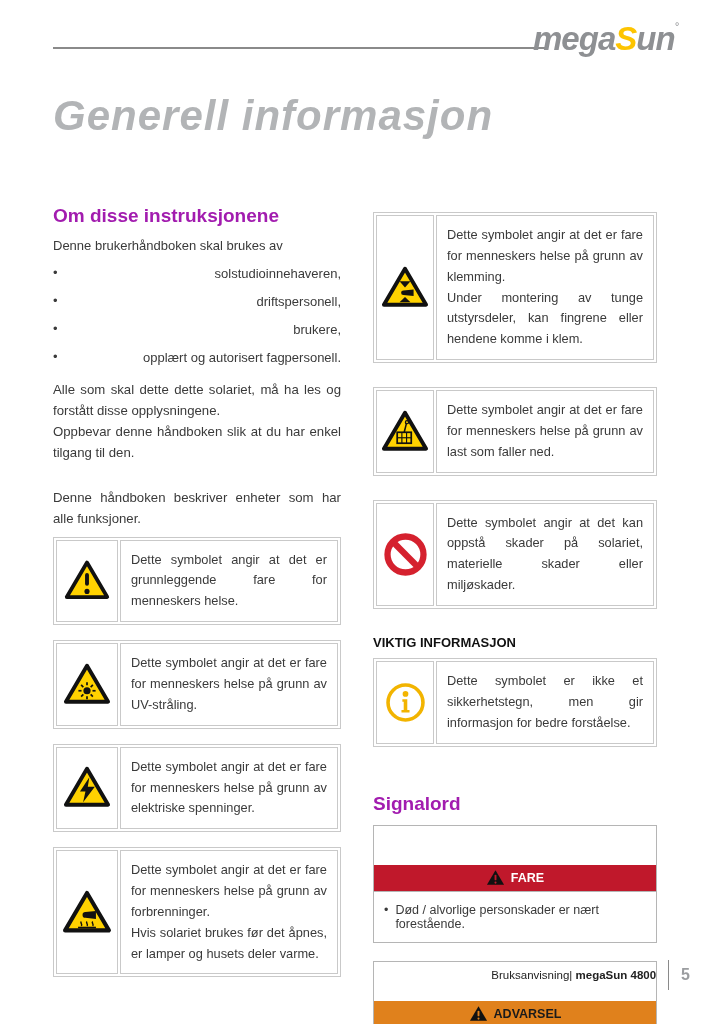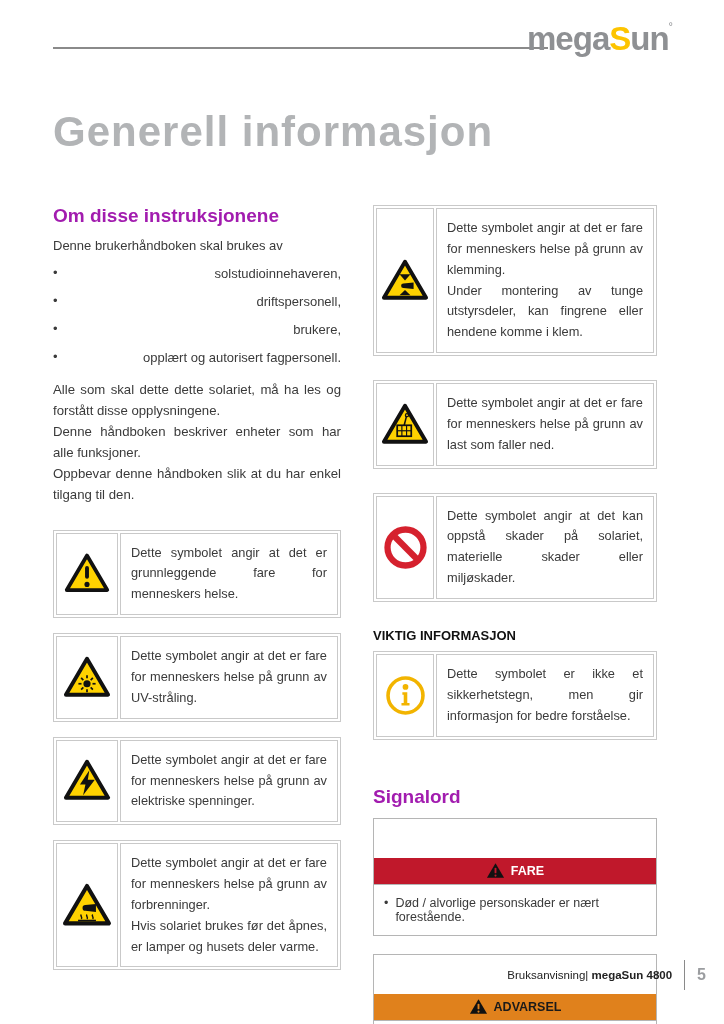--- a/index.html
+++ b/index.html
@@ -6,42 +6,42 @@
   html, body { background: #e9e9e9; }
   body { font-family: "Liberation Sans", sans-serif; }
   .page {
     position: relative; width: 724px; height: 1024px;
     background: #ffffff; margin: 0 auto; overflow: hidden;
     color: #3a3a3a;
   }
   
   .header { position: absolute; top: 20px; left: 53px; right: 34px; height: 40px; }
   .header-rule { position: absolute; left: 0; top: 27px; width: 495px; height: 2px; background: #8a8a8a; }
-  .logo { position: absolute; right: 18px; top: 0; font-size: 33px; font-weight: bold; letter-spacing: -1px; color: #8e9093; }
+  .logo { position: absolute; right: 12px; top: 0; font-size: 33px; font-weight: bold; letter-spacing: -1px; color: #8e9093; font-style: italic; }
   .logo .accent { color: #fdc400; }
   .logo sup { font-size: 11px; color: #8e9093; font-weight: normal; vertical-align: 20px; }
   
   .page-title {
-    position: absolute; top: 108px; left: 53px;
-    font-size: 42px; font-weight: bold; color: #b2b4b6; letter-spacing: 1px;
+    position: absolute; top: 92px; left: 53px;
+    font-size: 42px; font-weight: bold; color: #b2b4b6; letter-spacing: 1px; font-style: italic;
   }
   
   .columns { position: absolute; top: 205px; left: 53px; width: 604px; display: flex; gap: 32px; }
   .col-left { width: 288px; }
   .col-right { width: 284px; }
   h2.red-heading { color: #a21caf; font-size: 19px; font-weight: bold; margin-bottom: 10px; }
   .intro { font-size: 13px; line-height: 1.45; margin-bottom: 10px; }
   ul.plain { list-style: none; margin-bottom: 14px; text-align: right; }
   ul.plain li { font-size: 13px; margin-bottom: 13px; padding-left: 13px; position: relative; }
   ul.plain li::before { content: "•"; position: absolute; left: 0; top: -1px; }
   .para { font-size: 13.2px; line-height: 1.6; text-align: justify; hyphens: manual; }
   
   .sign-box {
     border: 1px solid #c9c9c9; background: #fff; padding: 2px;
-    display: flex; gap: 2px; margin-bottom: 15px;
+    display: flex; gap: 2px; margin-bottom: 15px; margin-top: 7px;
   }
   .sign-icon-cell {
     border: 1px solid #c9c9c9; width: 62px; flex: 0 0 62px;
     display: flex; align-items: center; justify-content: center;
   }
   .sign-text {
     border: 1px solid #c9c9c9; flex: 1; padding: 9px 10px;
     font-size: 12.8px; line-height: 1.63; text-align: justify; white-space: pre-line;
   }
   .col-right .sign-icon-cell { width: 58px; flex-basis: 58px; }
@@ -53,21 +53,21 @@
   .signal-box { border: 1px solid #b5b5b5; margin-bottom: 18px; background: #fff; }
   .signal-header {
     background: var(--bar, #c00); color: var(--bartext, #fff);
     height: 27px; display: flex; align-items: center; justify-content: center;
     gap: 6px; font-size: 12.5px; font-weight: bold; border-bottom: 1px solid #b5b5b5; margin-top: 39px;
   }
   .signal-header .excl-fill { fill: var(--bar, #c00); }
   .signal-body { padding: 11px 10px; font-size: 12.5px; display: flex; gap: 7px; align-items: flex-start; }
   .signal-body .bullet { line-height: 1.2; }
   
-  .footer { position: absolute; right: 18px; bottom: 34px; display: flex; align-items: center; gap: 12px; }
+  .footer { position: absolute; right: 34px; bottom: 34px; display: flex; align-items: center; gap: 12px; }
   .footer-text { font-size: 11.5px; color: #222; }
   .footer-text .bold { font-weight: bold; }
   .footer-divider { width: 1px; height: 30px; background: #8a8a8a; }
   .footer-page { font-size: 16px; font-weight: bold; color: #9b9da0; }
   svg { display: block; }
 </style>
 </head>
 <body>
 
 <div class="page">
@@ -84,22 +84,22 @@
     <div class="col-left">
       <h2 class="red-heading">Om disse instruksjonene</h2>
       <p class="intro">Denne brukerhåndboken skal brukes av</p>
       <ul class="plain">
         <li>solstudioinnehaveren,</li>
         <li>driftspersonell,</li>
         <li>brukere,</li>
         <li>opplært og autorisert fagpersonell.</li>
       </ul>
       <p class="para">Alle som skal dette dette solariet, må ha les og forstått disse opplysningene.</p>
+      <p class="para" style="margin-bottom:24px">Oppbevar denne håndboken slik at du har enkel tilgang til den.</p>
       <p class="para">Denne håndboken beskriver enheter som har alle funksjoner.</p>
-      <p class="para" style="margin-bottom:24px">Oppbevar denne håndboken slik at du har enkel tilgang til den.</p>
 
 
       <div class="sign-box">
         <div class="sign-icon-cell">
           <svg viewBox="0 0 64 58" width="48" height="53">
             <path d="M32 5 L59 51 L5 51 Z" fill="#ffd200" stroke="#111" stroke-width="5" stroke-linejoin="round"></path>
             <rect x="29.4" y="19" width="5.2" height="17" rx="2.6" fill="#111"></rect>
             <circle cx="32" cy="43.5" r="3.4" fill="#111"></circle>
           </svg>
         </div>

